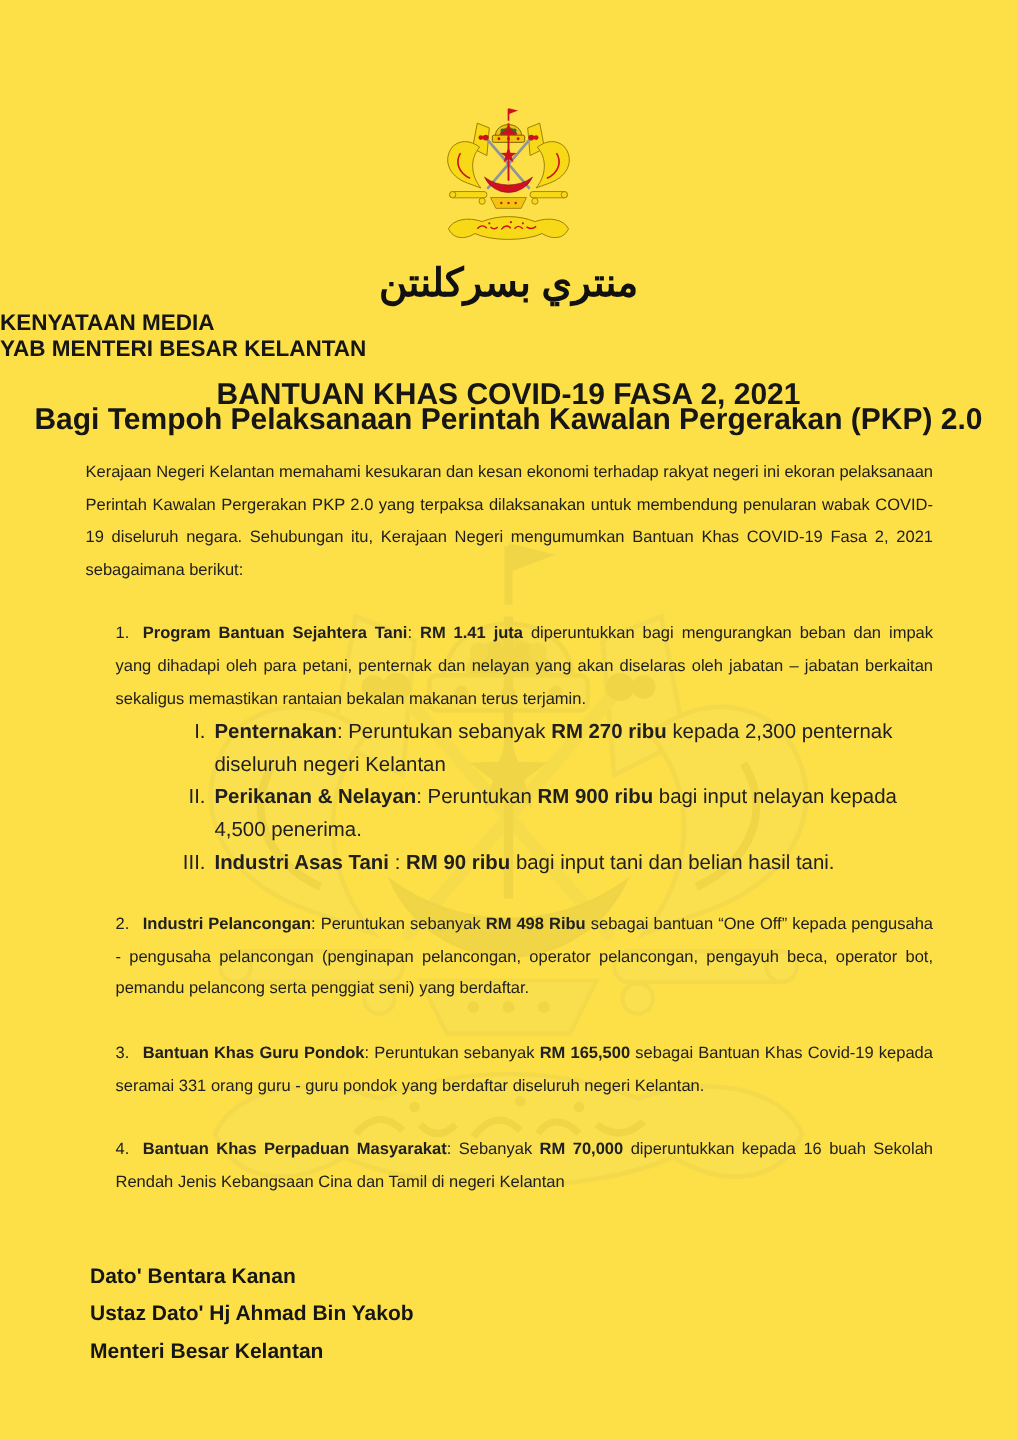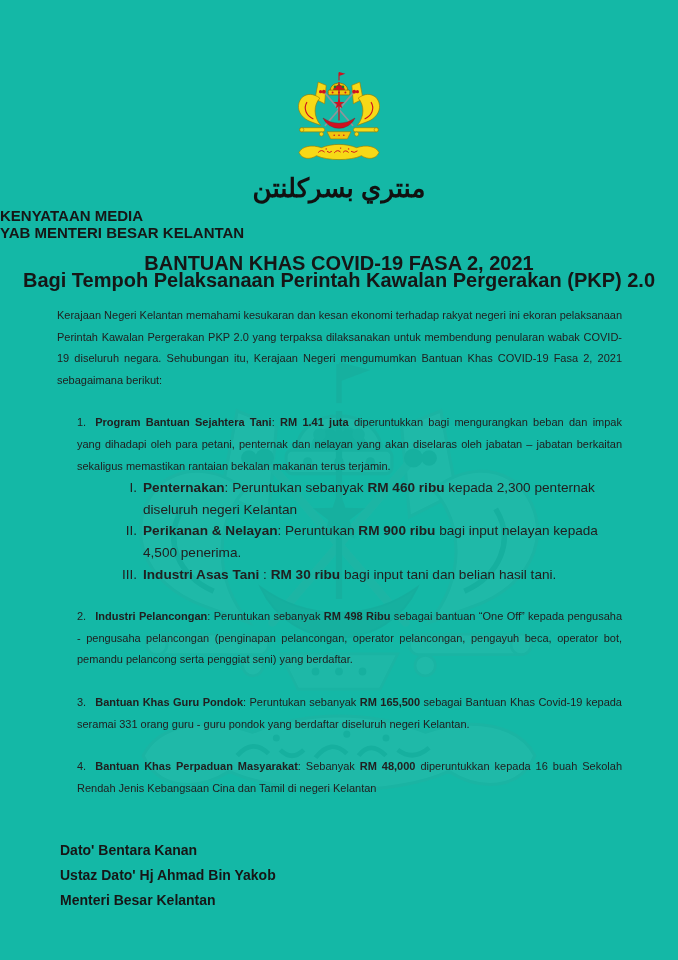--- a/index.html
+++ b/index.html
@@ -1,17 +1,17 @@
 <!DOCTYPE html>
 <html lang="ms"><head>
 <meta charset="utf-8">
 <style>
   html,body { margin:0; padding:0; background:#ffffff; }
   .page {
-    position:relative; width:678px; height:960px; background:#14b8a6;
+    position:relative; width:678px; height:960px; background:#fde047;
     font-family:"Liberation Sans", sans-serif; color:#222222; overflow:hidden;
   }
   
   .watermark {
     position:absolute; left:104px; top:352px; width:470px; height:494px;
     opacity:0.06; filter:grayscale(100%); z-index:0; pointer-events:none;
   }
   .content { position:relative; z-index:1; }
 
   .crest { display:block; margin:70px auto 0 auto; width:96px; height:101px; }
@@ -145,43 +145,43 @@
 
     <div class="body-col">
 
       <p class="para intro"><span>Kerajaan Negeri Kelantan memahami kesukaran dan kesan ekonomi terhadap rakyat negeri ini ekoran pelaksanaan Perintah Kawalan Pergerakan PKP 2.0 yang terpaksa dilaksanakan untuk membendung penularan wabak COVID-19 diseluruh negara. Sehubungan itu, Kerajaan Negeri mengumumkan Bantuan Khas COVID-19 Fasa 2, 2021 sebagaimana berikut:</span></p>
 
       <div class="item">
         <p class="para"><span class="item-num">1.</span><span><span class="b">Program Bantuan Sejahtera Tani</span><span>: </span><span class="b">RM 1.41 juta</span><span> diperuntukkan bagi mengurangkan beban dan impak yang dihadapi oleh para petani, penternak dan nelayan yang akan diselaras oleh jabatan – jabatan berkaitan sekaligus memastikan rantaian bekalan makanan terus terjamin.</span></span></p>
         <div class="sublist">
           <div class="subitem">
             <span class="sub-num">I.</span>
-            <span class="sub-body"><span class="b">Penternakan</span><span>: Peruntukan sebanyak </span><span class="b">RM 460 ribu</span><span> kepada 2,300 penternak diseluruh negeri Kelantan</span></span>
+            <span class="sub-body"><span class="b">Penternakan</span><span>: Peruntukan sebanyak </span><span class="b">RM 270 ribu</span><span> kepada 2,300 penternak diseluruh negeri Kelantan</span></span>
           </div>
           <div class="subitem">
             <span class="sub-num">II.</span>
             <span class="sub-body"><span class="b">Perikanan &amp; Nelayan</span><span>: Peruntukan </span><span class="b">RM 900 ribu</span><span> bagi input nelayan kepada 4,500 penerima.</span></span>
           </div>
           <div class="subitem">
             <span class="sub-num">III.</span>
-            <span class="sub-body"><span class="b">Industri Asas Tani</span><span> : </span><span class="b">RM 30 ribu</span><span> bagi input tani dan belian hasil tani.</span></span>
+            <span class="sub-body"><span class="b">Industri Asas Tani</span><span> : </span><span class="b">RM 90 ribu</span><span> bagi input tani dan belian hasil tani.</span></span>
           </div>
         </div>
       </div>
 
       <div class="item">
         <p class="para"><span class="item-num">2.</span><span><span class="b">Industri Pelancongan</span><span>: Peruntukan sebanyak </span><span class="b">RM 498 Ribu</span><span> sebagai bantuan “One Off” kepada pengusaha - pengusaha pelancongan (penginapan pelancongan, operator pelancongan, pengayuh beca, operator bot, pemandu pelancong serta penggiat seni) yang berdaftar.</span></span></p>
       </div>
 
       <div class="item">
         <p class="para"><span class="item-num">3.</span><span><span class="b">Bantuan Khas Guru Pondok</span><span>: Peruntukan sebanyak </span><span class="b">RM 165,500</span><span> sebagai Bantuan Khas Covid-19 kepada seramai 331 orang guru - guru pondok yang berdaftar diseluruh negeri Kelantan.</span></span></p>
       </div>
 
       <div class="item">
-        <p class="para"><span class="item-num">4.</span><span><span class="b">Bantuan Khas Perpaduan Masyarakat</span><span>: Sebanyak </span><span class="b">RM 48,000</span><span> diperuntukkan kepada 16 buah Sekolah Rendah Jenis Kebangsaan Cina dan Tamil di negeri Kelantan</span></span></p>
+        <p class="para"><span class="item-num">4.</span><span><span class="b">Bantuan Khas Perpaduan Masyarakat</span><span>: Sebanyak </span><span class="b">RM 70,000</span><span> diperuntukkan kepada 16 buah Sekolah Rendah Jenis Kebangsaan Cina dan Tamil di negeri Kelantan</span></span></p>
       </div>
 
       <div class="signature">
         <p class="sig-line">Dato' Bentara Kanan</p>
         <p class="sig-line">Ustaz Dato' Hj Ahmad Bin Yakob</p>
         <p class="sig-line">Menteri Besar Kelantan</p>
 
       </div>
 
     </div>

